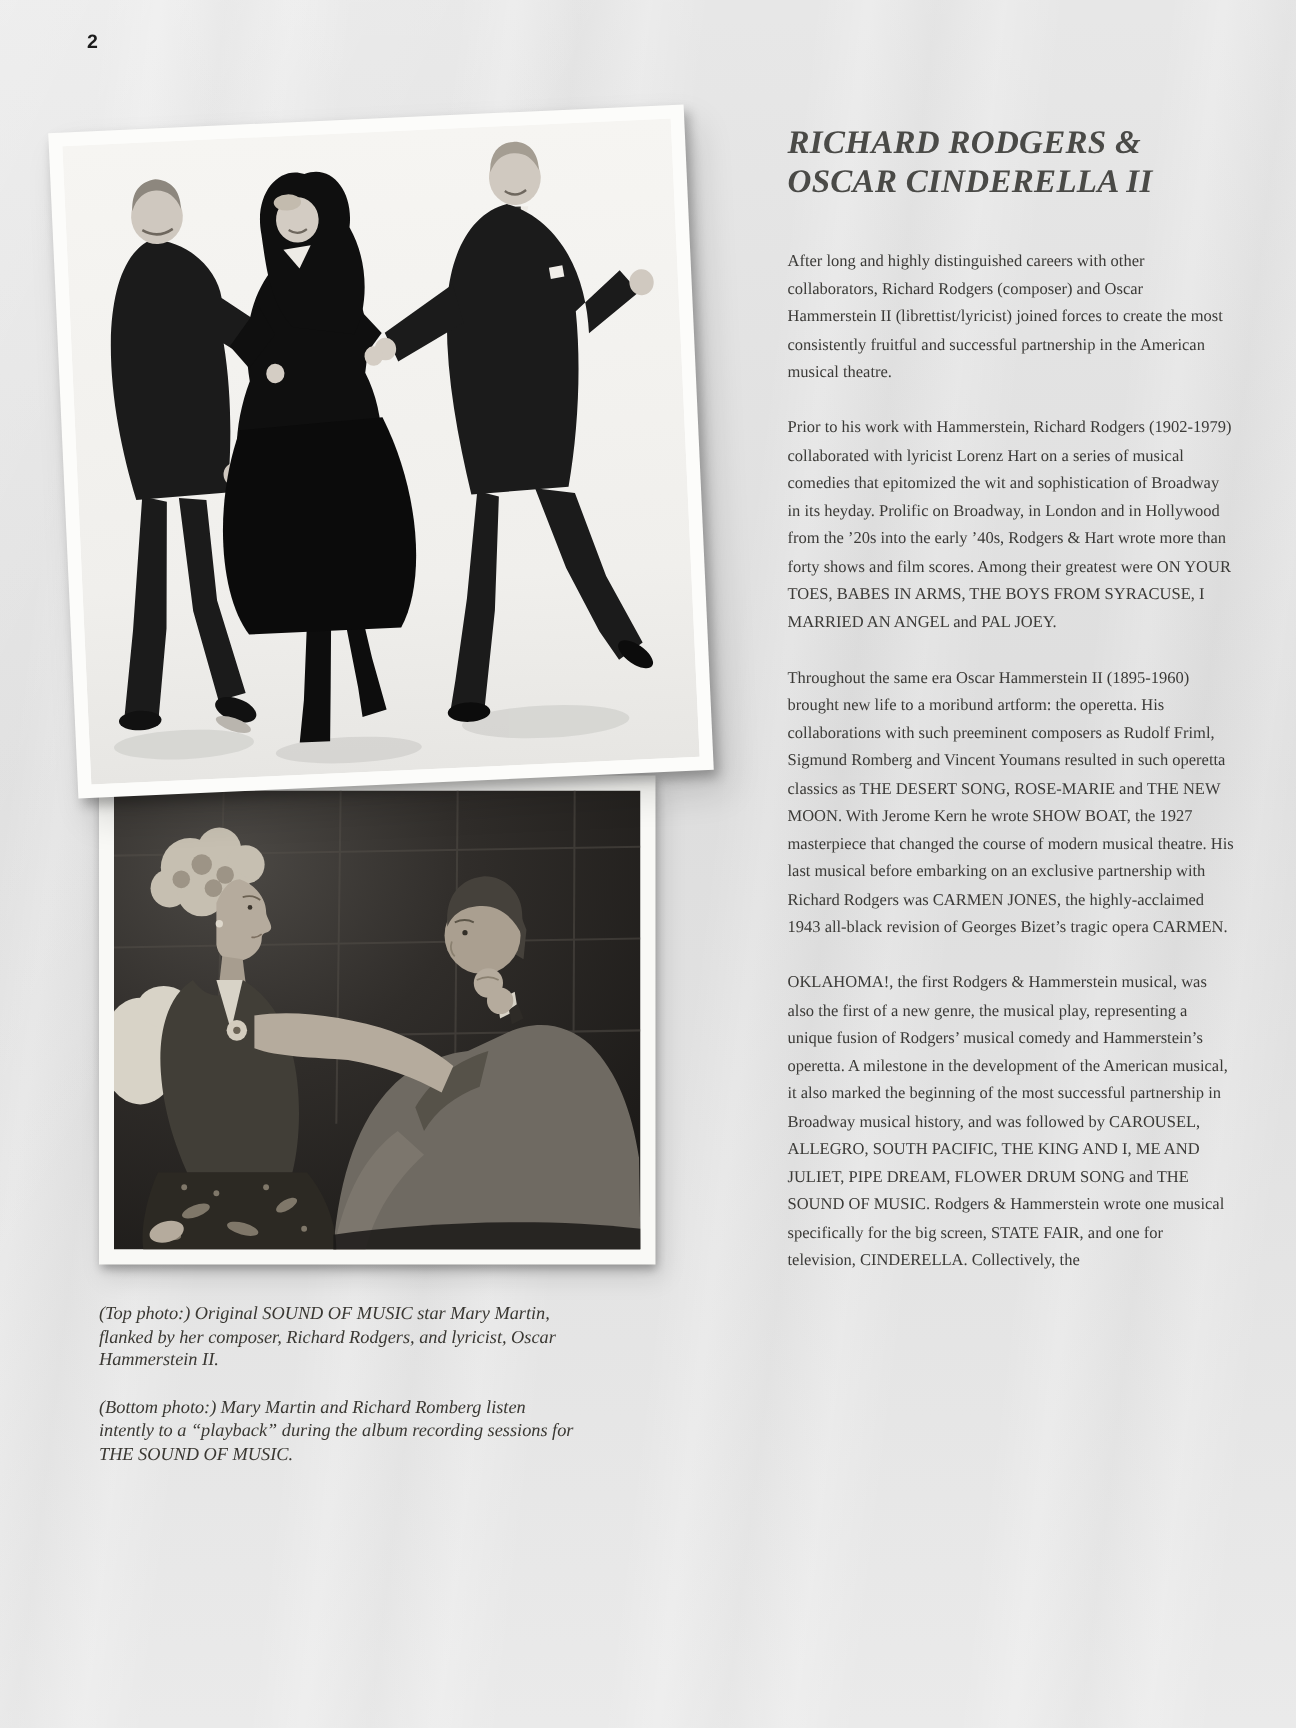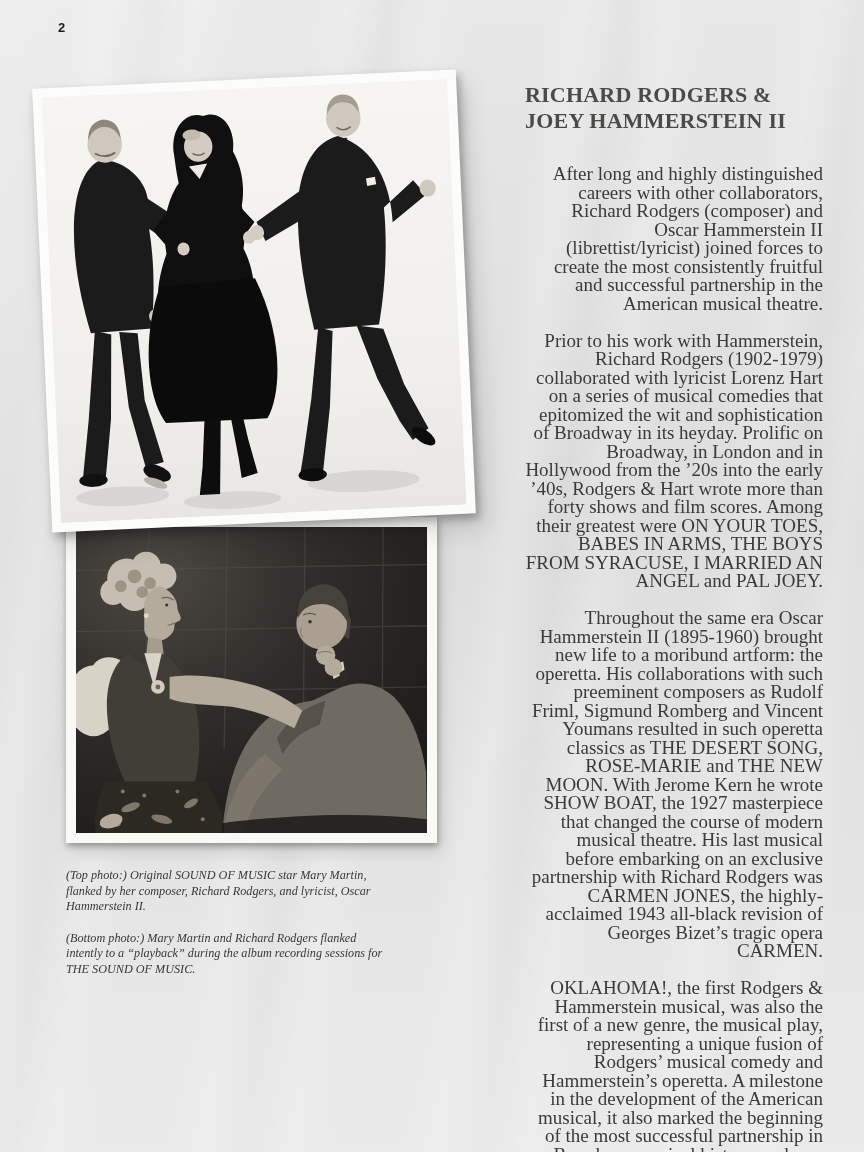--- a/index.html
+++ b/index.html
@@ -46,24 +46,24 @@
     font-style:italic;font-size:12.2px;line-height:15.6px;color:#3a3833;
   }
   .captions p{margin:16px 0 12px 0;}
   
   .article{position:absolute;left:525px;top:82px;width:298px;}
   .article-title{
     margin:0 0 31px 0;
     font-size:22px;line-height:26px;font-weight:bold;
     color:#4a4a47;letter-spacing:.2px;
   }
-  .article-title div{white-space:nowrap;}
+  .article-title div{white-space:nowrap;font-style:italic;}
   .article p{
     margin:0 0 18.5px 0;
-    font-size:19px;line-height:18.5px;color:#3b3a37;text-align:right;
+    font-size:11px;line-height:18.5px;color:#3b3a37;
   }
 </style>
 </head>
 <body>
 
 <div class="page">
 
   <div class="page-number">2</div>
 
   <div class="photo-top">
@@ -210,27 +210,27 @@
             <circle cx="48" cy="268" r="2"></circle>
         </g>
         <ellipse cx="36" cy="298" rx="12" ry="7" fill="#b5ab9d" transform="rotate(-15 36 298)"></ellipse>
       </g>
       <path d="M150,310 L360,310 L360,296 C290,288 210,292 150,300 Z" fill="#1b1917" opacity="0.85"></path>
     </svg>
   </div>
 
   <div class="captions">
     <p>(Top photo:) Original SOUND OF MUSIC star Mary Martin, flanked by her composer, Richard Rodgers, and lyricist, Oscar Hammerstein II.</p>
-    <p>(Bottom photo:) Mary Martin and Richard Rodgers flanked intently to a “playback” during the album recording sessions for THE SOUND OF MUSIC.</p>
+    <p>(Bottom photo:) Mary Martin and Richard Romberg listen intently to a “playback” during the album recording sessions for THE SOUND OF MUSIC.</p>
   </div>
 
   <div class="article">
     <h1 class="article-title">
       <div>RICHARD RODGERS &amp;</div>
-      <div>JOEY HAMMERSTEIN II</div>
+      <div>OSCAR CINDERELLA II</div>
     </h1>
     <p>After long and highly distinguished careers with other collaborators, Richard Rodgers (composer) and Oscar Hammerstein II (librettist/lyricist) joined forces to create the most consistently fruitful and successful partnership in the American musical theatre.</p>
     <p>Prior to his work with Hammerstein, Richard Rodgers (1902-1979) collaborated with lyricist Lorenz Hart on a series of musical comedies that epitomized the wit and sophistication of Broadway in its heyday. Prolific on Broadway, in London and in Hollywood from the ’20s into the early ’40s, Rodgers &amp; Hart wrote more than forty shows and film scores. Among their greatest were ON YOUR TOES, BABES IN ARMS, THE BOYS FROM SYRACUSE, I MARRIED AN ANGEL and PAL JOEY.</p>
     <p>Throughout the same era Oscar Hammerstein II (1895-1960) brought new life to a moribund artform: the operetta. His collaborations with such preeminent composers as Rudolf Friml, Sigmund Romberg and Vincent Youmans resulted in such operetta classics as THE DESERT SONG, ROSE-MARIE and THE NEW MOON. With Jerome Kern he wrote SHOW BOAT, the 1927 masterpiece that changed the course of modern musical theatre. His last musical before embarking on an exclusive partnership with Richard Rodgers was CARMEN JONES, the highly-acclaimed 1943 all-black revision of Georges Bizet’s tragic opera CARMEN.</p>
     <p>OKLAHOMA!, the first Rodgers &amp; Hammerstein musical, was also the first of a new genre, the musical play, representing a unique fusion of Rodgers’ musical comedy and Hammerstein’s operetta. A milestone in the development of the American musical, it also marked the beginning of the most successful partnership in Broadway musical history, and was followed by CAROUSEL, ALLEGRO, SOUTH PACIFIC, THE KING AND I, ME AND JULIET, PIPE DREAM, FLOWER DRUM SONG and THE SOUND OF MUSIC. Rodgers &amp; Hammerstein wrote one musical specifically for the big screen, STATE FAIR, and one for television, CINDERELLA. Collectively, the</p>
   </div>
 
 </div>
 
 </body></html>

